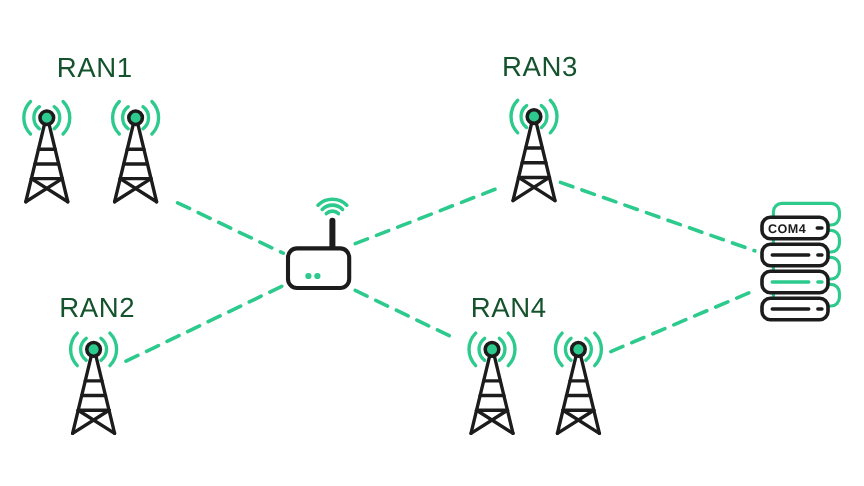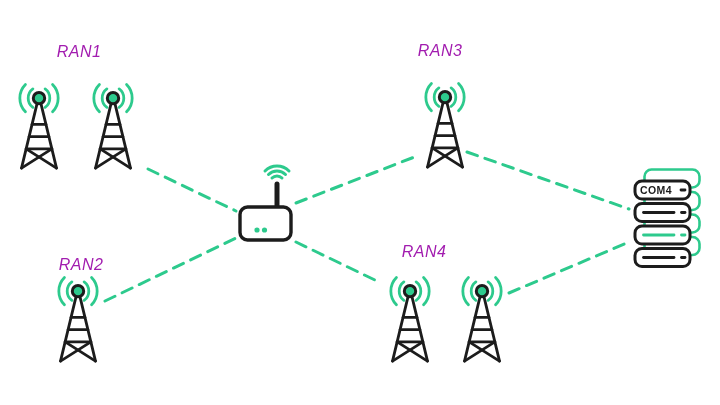--- a/index.html
+++ b/index.html
@@ -7,26 +7,25 @@
     position:relative;
     width:720px;height:405px;
     background:#ffffff;
     overflow:hidden;
     font-family:"Liberation Sans", sans-serif;
   }
   .layer{position:absolute;left:0;top:0;}
   .ran-label{
     position:absolute;
     transform:translateX(-50%);
-    color:#a21caf;
-    font-size:16px;
+    color:#14532d;
+    font-size:23px;
     font-weight:500;
     letter-spacing:0.5px;
     white-space:nowrap;
-    font-style:italic;
   }
   svg{display:block;overflow:visible;}
   .abs{position:absolute;}
   .link{stroke:#2dca8d;stroke-width:3;stroke-dasharray:11 8;stroke-linecap:round;}
   .twr-black{stroke:#1c1c1c;stroke-width:3.2;fill:none;stroke-linecap:round;stroke-linejoin:round;}
   .twr-green{stroke:#2dca8d;stroke-width:3.2;fill:none;stroke-linecap:round;}
   .srv-green{stroke:#2dca8d;stroke-width:2.6;fill:none;}
   .srv-black{stroke:#1c1c1c;stroke-width:3;fill:#ffffff;}
   .srv-line-b{stroke:#1c1c1c;stroke-width:2.8;stroke-linecap:round;}
   .srv-line-g{stroke:#2dca8d;stroke-width:2.8;stroke-linecap:round;}
@@ -59,22 +58,22 @@
         <path class="twr-black" d="M 20.7 61 L 43.3 61"></path>
         <path class="twr-black" d="M 17.3 75 L 46.7 75"></path>
         <path class="twr-black" d="M 17.3 75 L 52 97"></path>
         <path class="twr-black" d="M 46.7 75 L 12 97"></path>
         <circle cx="32" cy="17" r="6.5" fill="#2dca8d" stroke="#1c1c1c" stroke-width="3.4"></circle>
       </g>
     </defs>
   </svg>
 
   <div class="ran-label" style="left:79px;top:43px">RAN1</div>
-  <div class="ran-label" style="left:81px;top:256px">RAN2</div>
-  <div class="ran-label" style="left:440px;top:42px">RAN3</div>
+  <div class="ran-label" style="left:81px;top:243px">RAN2</div>
+  <div class="ran-label" style="left:450px;top:42px">RAN3</div>
   <div class="ran-label" style="left:424px;top:243px">RAN4</div>
 
   <svg class="abs" style="left:11px;top:83px" width="56" height="88" viewBox="0 0 64 100">
       <use href="#tower-sym"></use>
     </svg>
   <svg class="abs" style="left:85px;top:83px" width="56" height="88" viewBox="0 0 64 100">
       <use href="#tower-sym"></use>
     </svg>
   <svg class="abs" style="left:50px;top:276px" width="56" height="88" viewBox="0 0 64 100">
       <use href="#tower-sym"></use>

